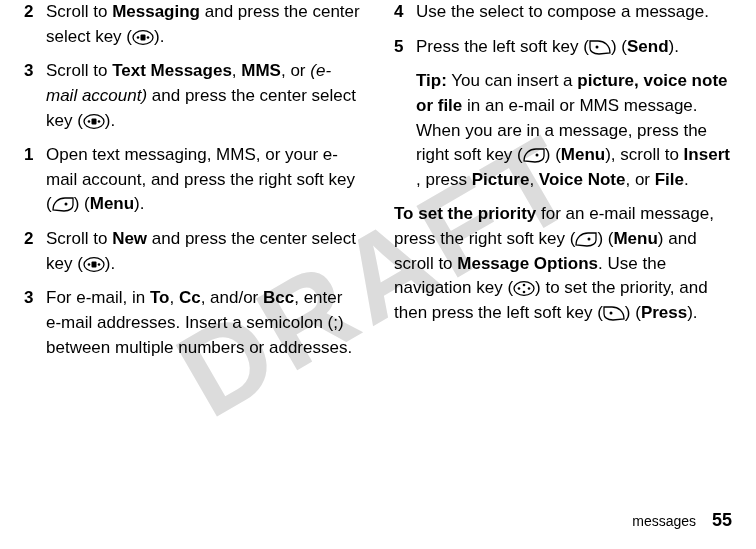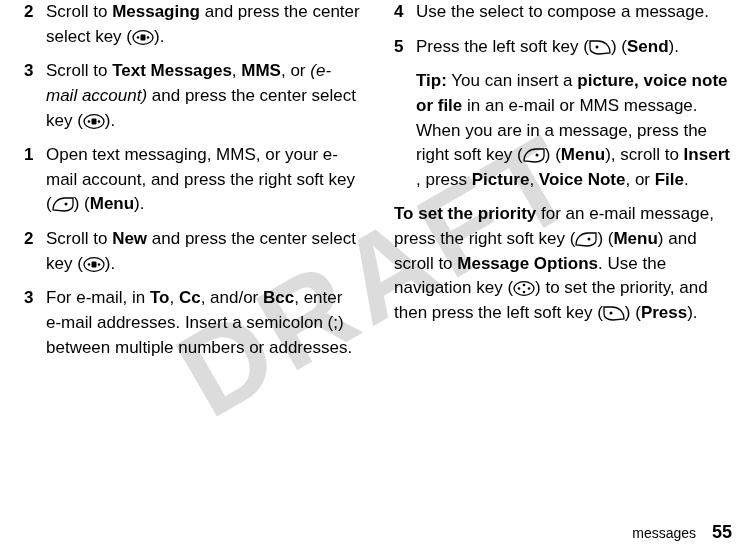--- a/index.html
+++ b/index.html
@@ -63,21 +63,21 @@
   }
   .indent {
     margin-left: 22px;
     margin-bottom: 10px;
   }
   b, strong { font-weight: bold; }
   em, i { font-style: italic; }
   .condensed { font-family: "Arial Narrow", Arial, sans-serif; font-stretch: condensed; font-weight: bold;}
   .footer {
     position: absolute;
-    bottom: 4px;
+    bottom: 16px;
     right: 24px;
     font-size: 14px;
     z-index: 1;
     margin-left: 8px;
   }
   .footer .pn {
     font-weight: bold;
     font-size: 18px;
     margin-left: 12px;
   }

